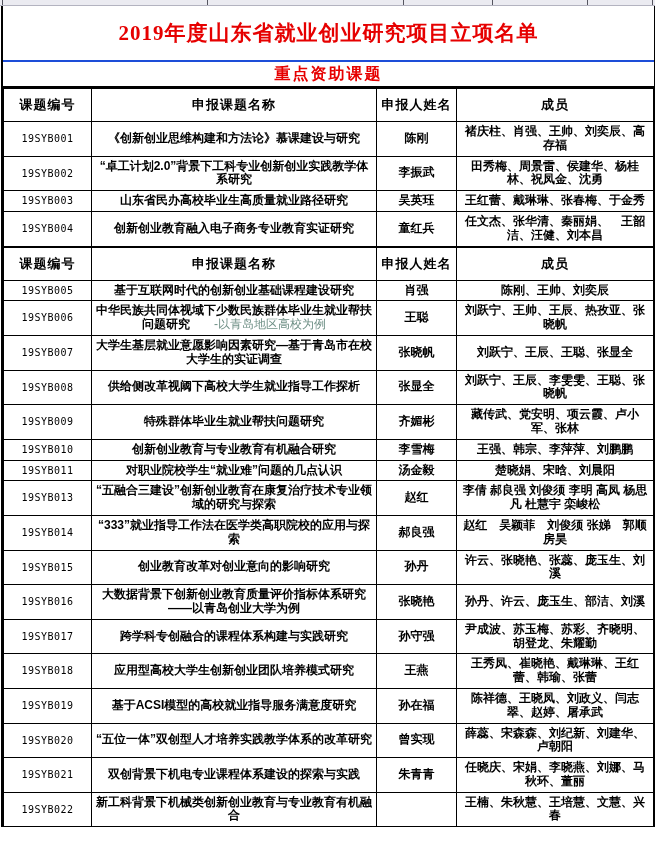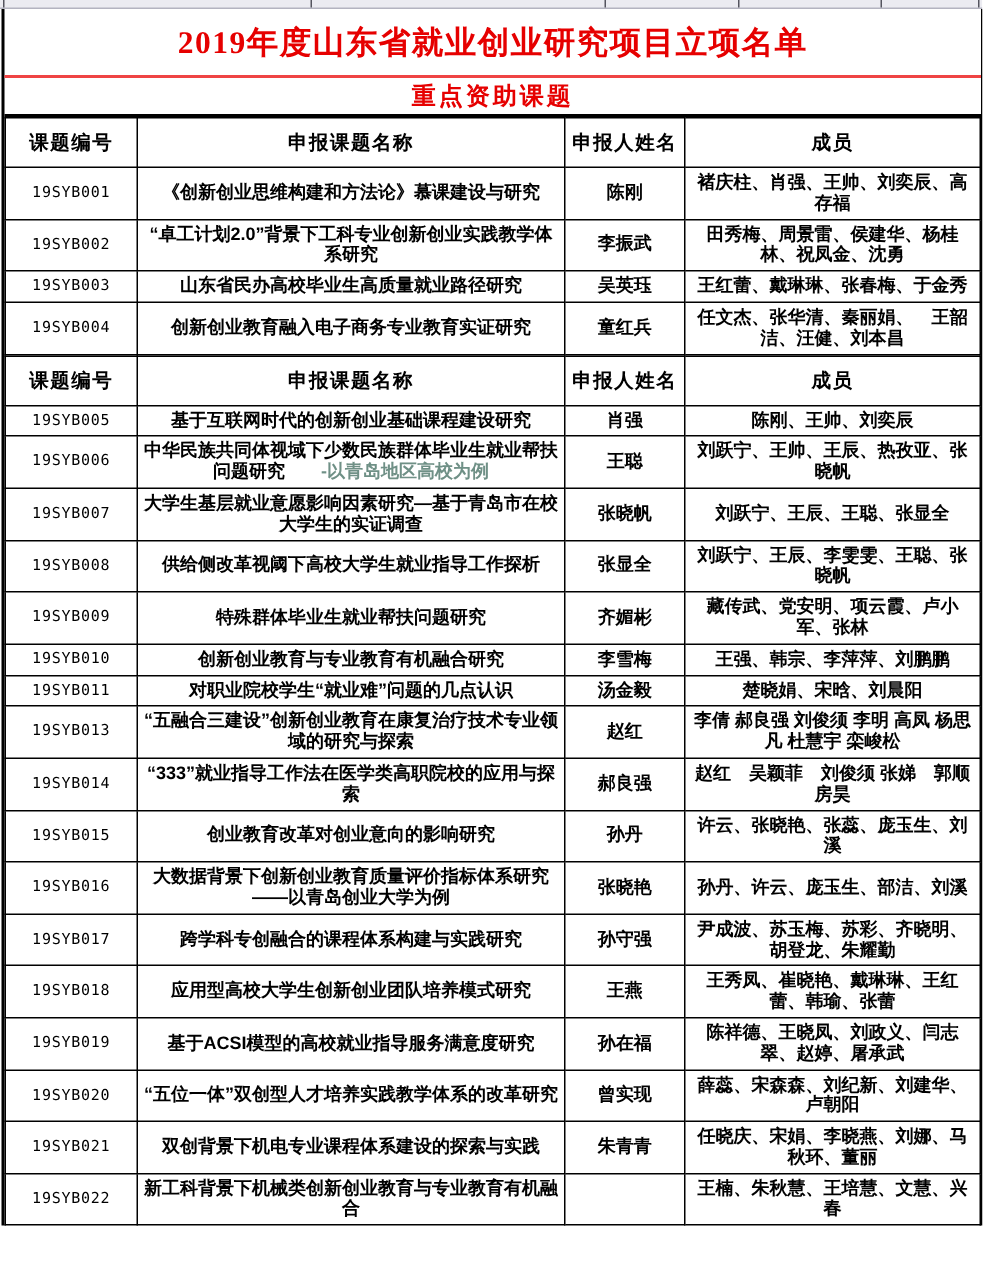--- a/index.html
+++ b/index.html
@@ -17,44 +17,44 @@
     border-bottom:1px solid #b3b3c0;
   }
   .top-sliver .tick{position:absolute;top:0;width:1px;height:5px;background:#55555f;}
   .doc{
     margin:0 0 0 1px;
     width:651px;
     border-left:2px solid #000;
     border-right:2px solid #000;
   }
   .doc-title{
-    height:44px;
+    height:54px;
     display:flex;align-items:center;justify-content:center;
     font-family:"Liberation Serif","DejaVu Serif",serif;
     font-weight:bold;font-size:21px;letter-spacing:1px;
   }
   .sec-heading{
-    border-top:2px solid #ef4444;border-bottom:2px solid #000;
+    border-top:2px solid #1d4ed8;border-bottom:2px solid #000;
     height:24px;display:flex;align-items:center;justify-content:center;
     font-size:16px;font-weight:bold;letter-spacing:2px;
   }
   table{width:100%;border-collapse:collapse;table-layout:fixed;}
   th,td{border:1px solid #000;text-align:center;vertical-align:middle;}
   th{
     font-size:13px;font-weight:bold;padding:7px 2px;letter-spacing:1px;
   }
   td{
     font-size:12px;font-weight:700;line-height:1.15;padding:3px 3px;
     word-break:break-all;
   }
   td.code{
     font-family:"DejaVu Sans Mono","Liberation Mono",monospace;
     font-weight:normal;font-size:10px;letter-spacing:0.5px;
   }
-  .suffix{font-weight:bold;margin-left:24px;}
+  .suffix{font-weight:normal;margin-left:24px;}
 </style>
 </head>
 <body>
 
 <div class="page">
 
   <div class="top-sliver">
       <div class="tick" style="left: 2px;"></div>
       <div class="tick" style="left: 207px;"></div>
       <div class="tick" style="left: 403px;"></div>

